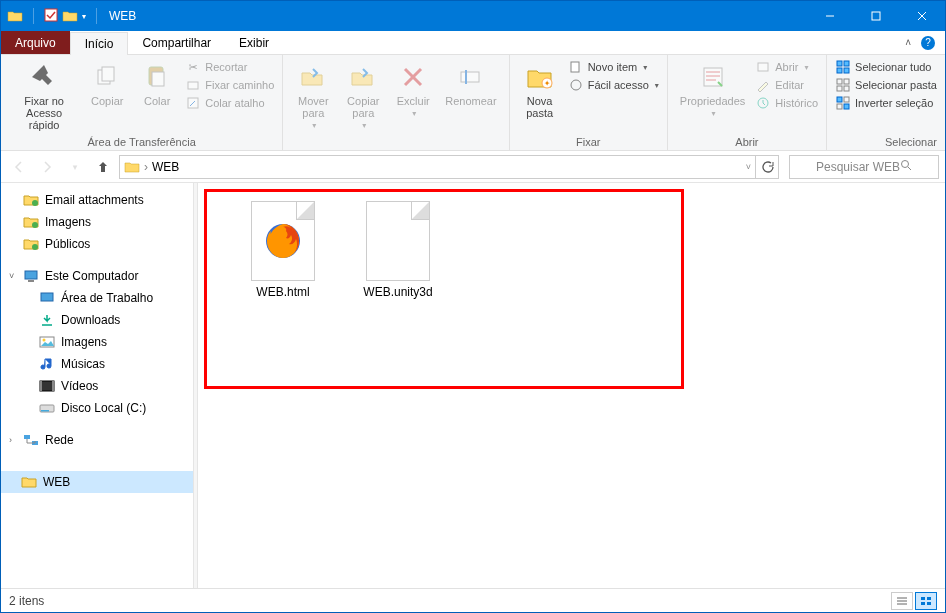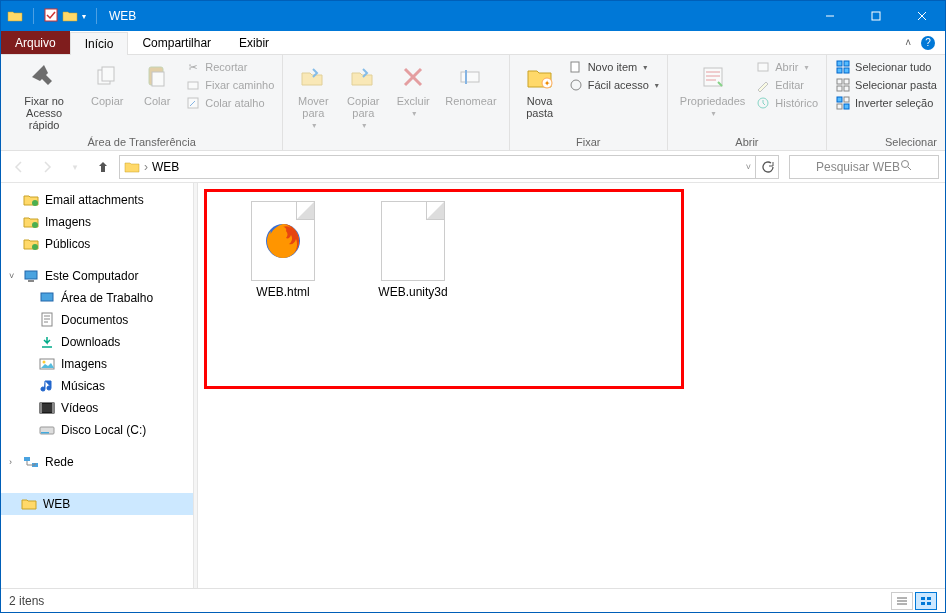--- a/index.html
+++ b/index.html
@@ -50,21 +50,21 @@
 .navpane { width: 192px; overflow: hidden; font-size: 12px; padding: 6px 0; }
 .nav-item { display: flex; align-items: center; gap: 6px; height: 22px; padding-left: 22px; white-space: nowrap; }
 .nav-item.level2 { padding-left: 38px; }
 .nav-item.selected { background: #cce8ff; }
 .nav-item .tree-chev { width: 8px; color: #666; font-size: 9px; }
 .nav-icon { width: 16px; height: 16px; display: flex; align-items: center; justify-content: center; }
 .splitter { width: 5px; background: #f5f5f5; border-left: 1px solid #e5e5e5; border-right: 1px solid #e5e5e5; }
 
 .content { flex: 1; position: relative; background: #fff; padding: 10px; }
 .highlight-box { position: absolute; left: 6px; top: 6px; width: 480px; height: 200px; border: 3px solid #ff0000; pointer-events: none; }
-.files { display: flex; gap: 40px; padding: 8px 30px; }
+.files { display: flex; gap: 25px; padding: 8px 30px; }
 .file-item { display: flex; flex-direction: column; align-items: center; width: 90px; text-align: center; font-size: 12px; gap: 4px; }
 .file-thumb { width: 64px; height: 80px; background: #fff; border: 1px solid #ccc; position: relative; display: flex; align-items: center; justify-content: center; }
 .file-thumb .fold { position: absolute; top: 0; right: 0; width: 18px; height: 18px; background: linear-gradient(135deg, #fff 48%, #ddd 52%); border-left: 1px solid #ccc; border-bottom: 1px solid #ccc; }
 
 
 .statusbar { height: 24px; border-top: 1px solid #e1e1e1; display: flex; align-items: center; font-size: 12px; padding: 0 8px; color: #444; }
 .statusbar .views { margin-left: auto; display: flex; gap: 2px; }
 .view-btn { width: 22px; height: 18px; border: 1px solid #ccc; display: flex; align-items: center; justify-content: center; }
 .view-btn.active { background: #cce8ff; border-color: #0078d7; }
 
@@ -436,29 +436,20 @@
         </span>
         <span>Este Computador</span>
       </div>
     <div class="nav-item level2">
         <span class="nav-icon">
           <svg width="16" height="14">
             <rect x="2" y="2" width="12" height="8" fill="#4aa3e0" stroke="#26a"></rect>
           </svg>
         </span>
         <span>Área de Trabalho</span>
-      </div>
-    <div class="nav-item level2">
-        <span class="nav-icon">
-          <svg width="14" height="16">
-            <rect x="2" y="1" width="10" height="13" fill="#fff" stroke="#888"></rect>
-            <path d="M4 4 h6 M4 7 h6 M4 10 h4" stroke="#888"></path>
-          </svg>
-        </span>
-        <span>Documentos</span>
       </div>
     <div class="nav-item level2">
         <span class="nav-icon">
           <svg width="14" height="14">
             <path d="M7 2 v6 l-3 -3 m3 3 l3 -3" stroke="#0a8" fill="none" stroke-width="1.5"></path>
             <line x1="2" y1="12" x2="12" y2="12" stroke="#0a8" stroke-width="1.5"></line>
           </svg>
         </span>
         <span>Downloads</span>
       </div>

